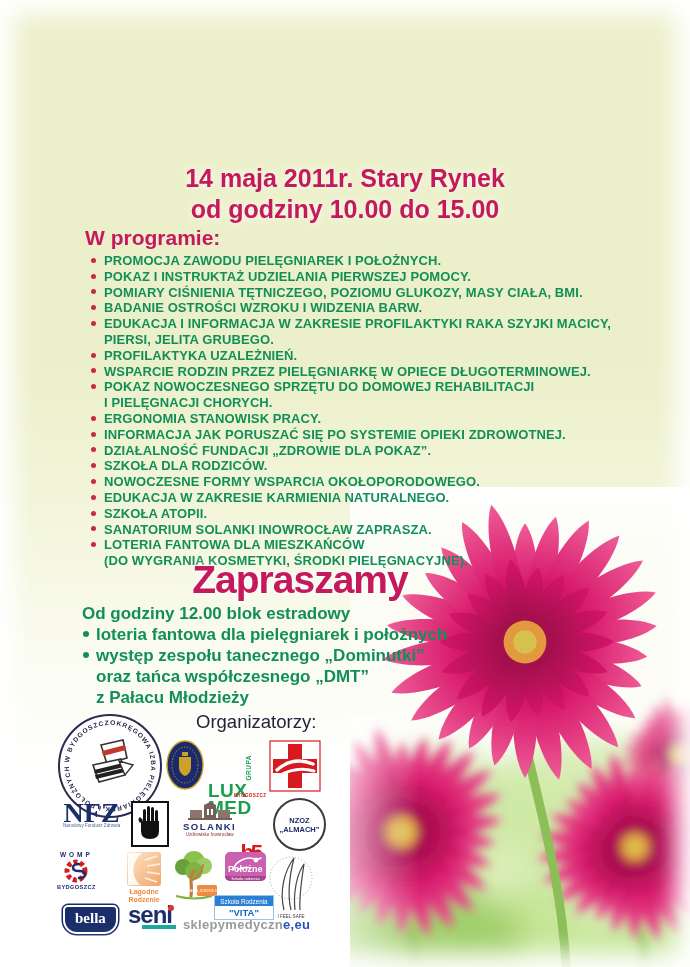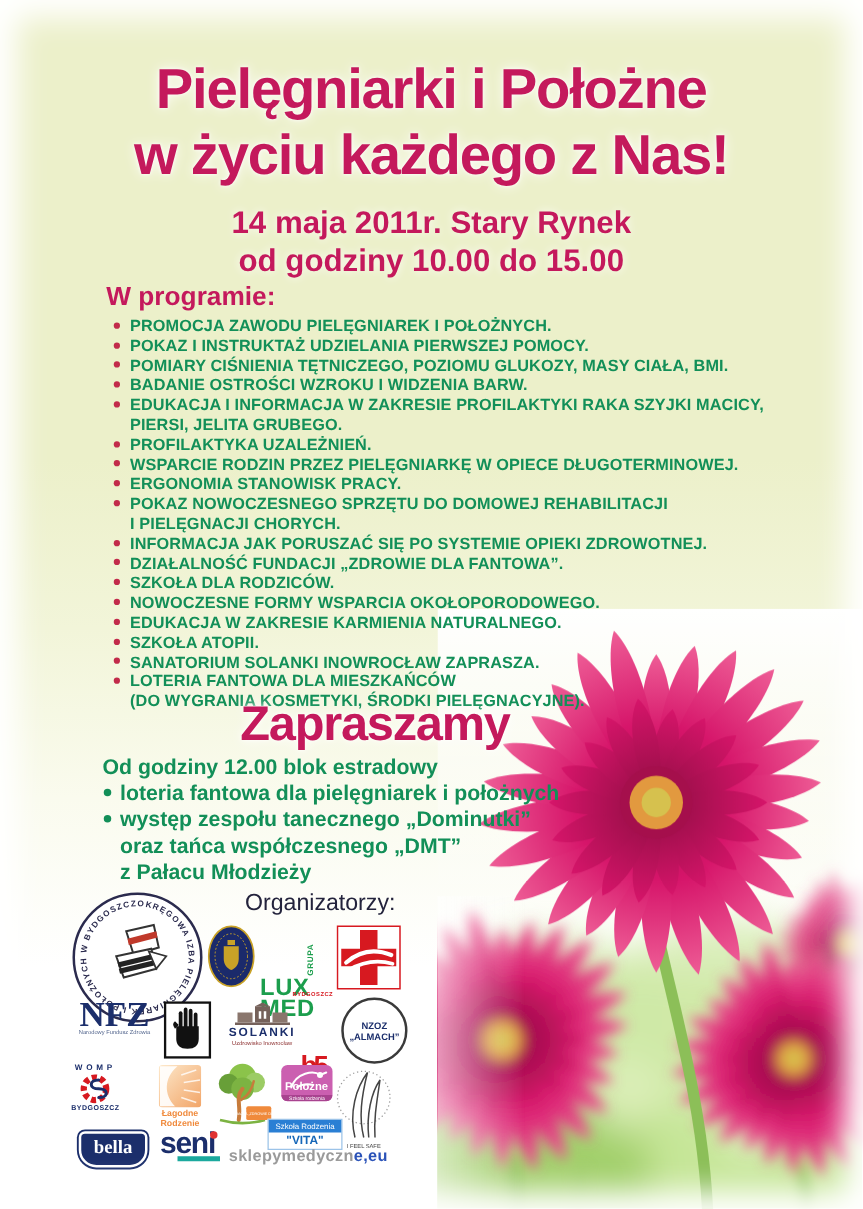--- a/index.html
+++ b/index.html
@@ -331,44 +331,40 @@
         <path d="M0,0 C13.8,-28.322488902690733 12.420000000000002,-66.35554542916114 0,-80.92139686483067 C-12.420000000000002,-66.35554542916114 -13.8,-28.322488902690733 0,0" fill="url(#pgi)" transform="rotate(290)"></path>
         <path d="M0,0 C13.8,-26.148513659020356 12.420000000000002,-61.2622320011334 0,-74.71003902577245 C-12.420000000000002,-61.2622320011334 -13.8,-26.148513659020356 0,0" fill="url(#pgi)" transform="rotate(310)"></path>
         <path d="M0,0 C13.8,-27.60234208676943 12.420000000000002,-64.66834431757408 0,-78.86383453362694 C-12.420000000000002,-64.66834431757408 -13.8,-27.60234208676943 0,0" fill="url(#pgi)" transform="rotate(330)"></path>
         <path d="M0,0 C13.8,-29.519528214048783 12.420000000000002,-69.16003753005715 0,-84.34150918299653 C-12.420000000000002,-69.16003753005715 -13.8,-29.519528214048783 0,0" fill="url(#pgi)" transform="rotate(350)"></path>
         <circle r="28.98" fill="#a50f4c"></circle>
         <circle r="21.39" fill="#e2993f"></circle>
         <circle r="11.73" fill="#d6c14e"></circle>
       </g>
   </svg>
 
-  <div class="title">
-    <div>Pielęgniarki i Położne</div>
-    <div>w życiu każdego z Nas!</div>
-  </div>
   <div class="date">
     <div>14 maja 2011r. Stary Rynek</div>
     <div>od godziny 10.00 do 15.00</div>
   </div>
 
   <div class="prog-head">W programie:</div>
   <ul class="prog">
     <li><span class="pre">PROMOCJA ZAWODU PIELĘGNIAREK I POŁOŻNYCH.</span></li>
     <li><span class="pre">POKAZ I INSTRUKTAŻ UDZIELANIA PIERWSZEJ POMOCY.</span></li>
     <li><span class="pre">POMIARY CIŚNIENIA TĘTNICZEGO, POZIOMU GLUKOZY, MASY CIAŁA, BMI.</span></li>
     <li><span class="pre">BADANIE OSTROŚCI WZROKU I WIDZENIA BARW.</span></li>
     <li><span class="pre">EDUKACJA I INFORMACJA W ZAKRESIE PROFILAKTYKI RAKA SZYJKI MACICY,
 PIERSI, JELITA GRUBEGO.</span></li>
     <li><span class="pre">PROFILAKTYKA UZALEŻNIEŃ.</span></li>
     <li><span class="pre">WSPARCIE RODZIN PRZEZ PIELĘGNIARKĘ W OPIECE DŁUGOTERMINOWEJ.</span></li>
-    <li><span class="pre">ERGONOMIA STANOWISK PRACY.</span></li>
     <li><span class="pre">POKAZ NOWOCZESNEGO SPRZĘTU DO DOMOWEJ REHABILITACJI
 I PIELĘGNACJI CHORYCH.</span></li>
+    <li><span class="pre">ERGONOMIA STANOWISK PRACY.</span></li>
     <li><span class="pre">INFORMACJA JAK PORUSZAĆ SIĘ PO SYSTEMIE OPIEKI ZDROWOTNEJ.</span></li>
-    <li><span class="pre">DZIAŁALNOŚĆ FUNDACJI „ZDROWIE DLA FANTOWA”.</span></li>
+    <li><span class="pre">DZIAŁALNOŚĆ FUNDACJI „ZDROWIE DLA POKAZ”.</span></li>
     <li><span class="pre">SZKOŁA DLA RODZICÓW.</span></li>
     <li><span class="pre">NOWOCZESNE FORMY WSPARCIA OKOŁOPORODOWEGO.</span></li>
     <li><span class="pre">EDUKACJA W ZAKRESIE KARMIENIA NATURALNEGO.</span></li>
     <li><span class="pre">SZKOŁA ATOPII.</span></li>
     <li><span class="pre">SANATORIUM SOLANKI INOWROCŁAW ZAPRASZA.</span></li>
     <li><span class="pre">LOTERIA FANTOWA DLA MIESZKAŃCÓW
 (DO WYGRANIA KOSMETYKI, ŚRODKI PIELĘGNACYJNE).</span></li>
   </ul>
 
   <div class="invite">Zapraszamy</div>

